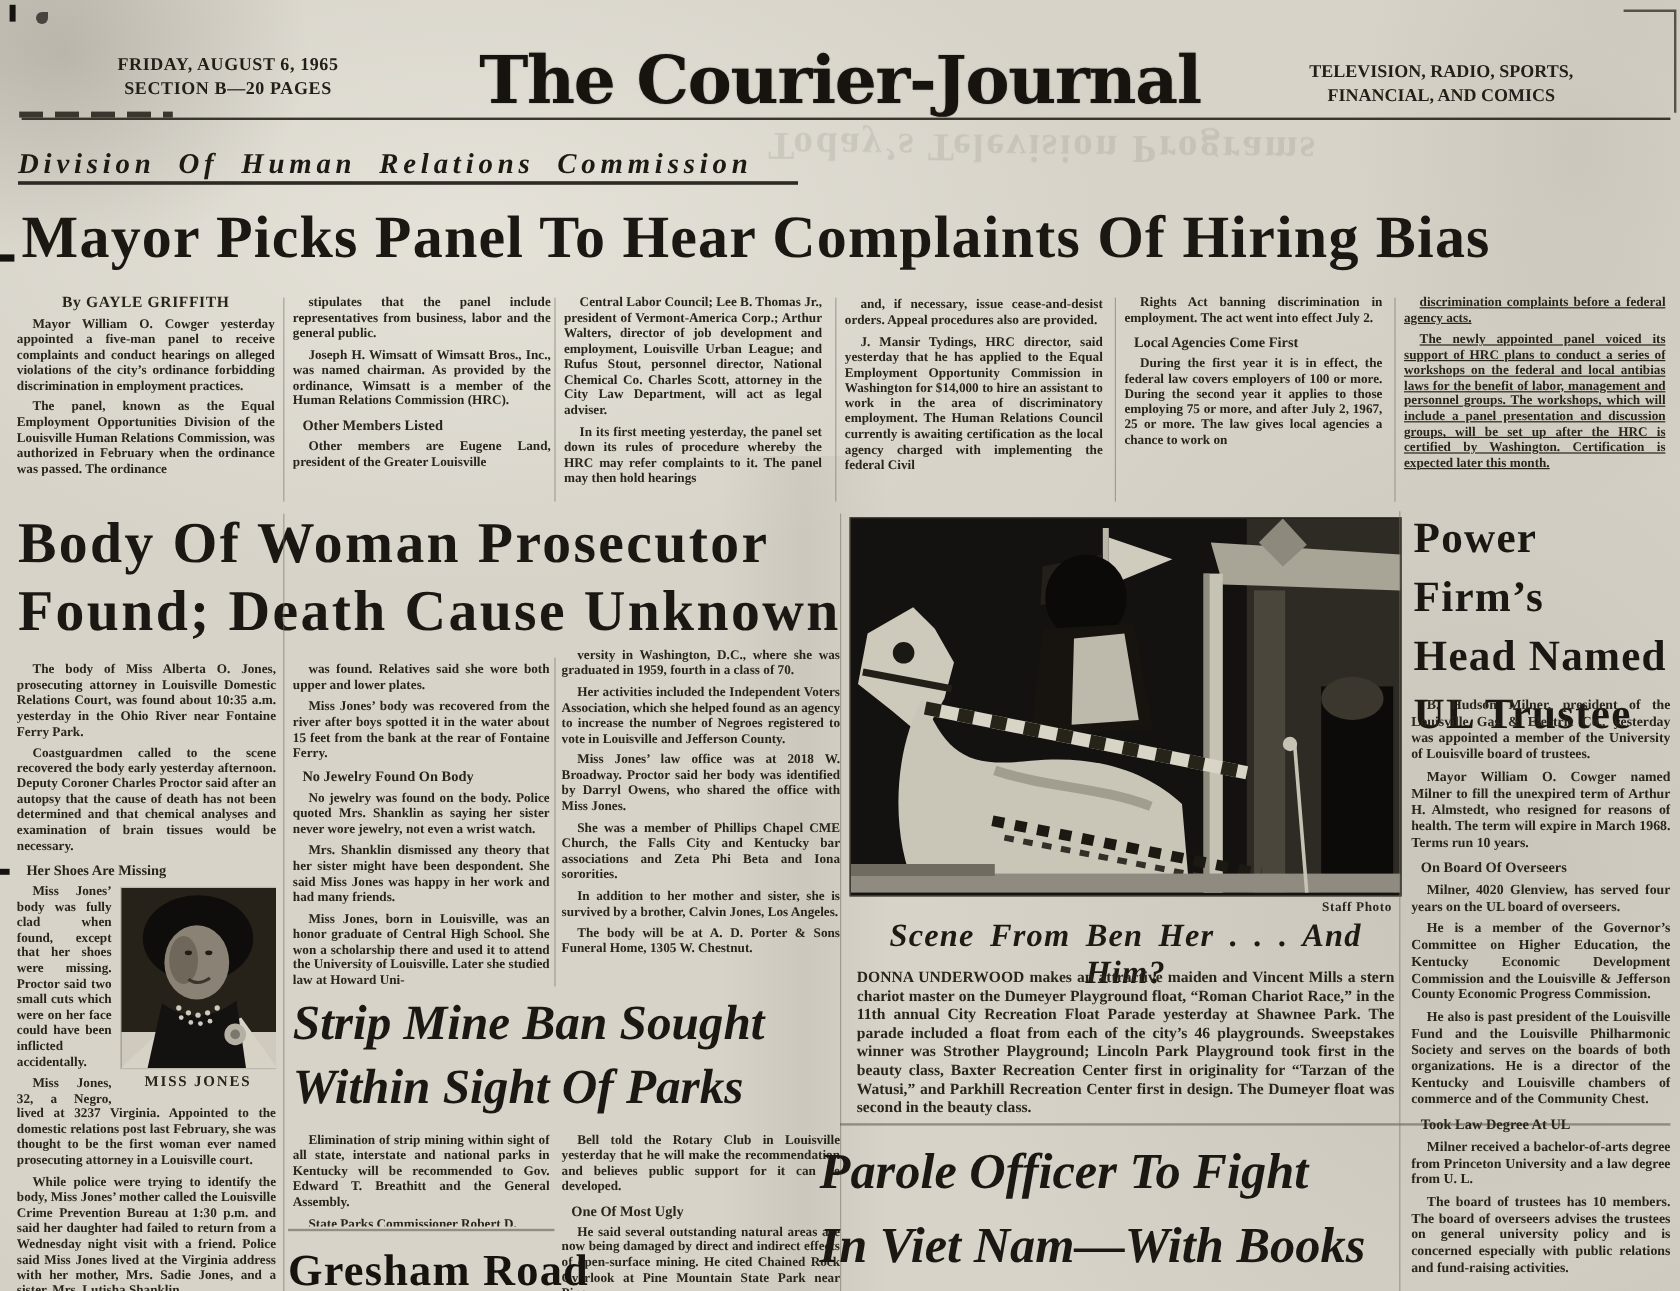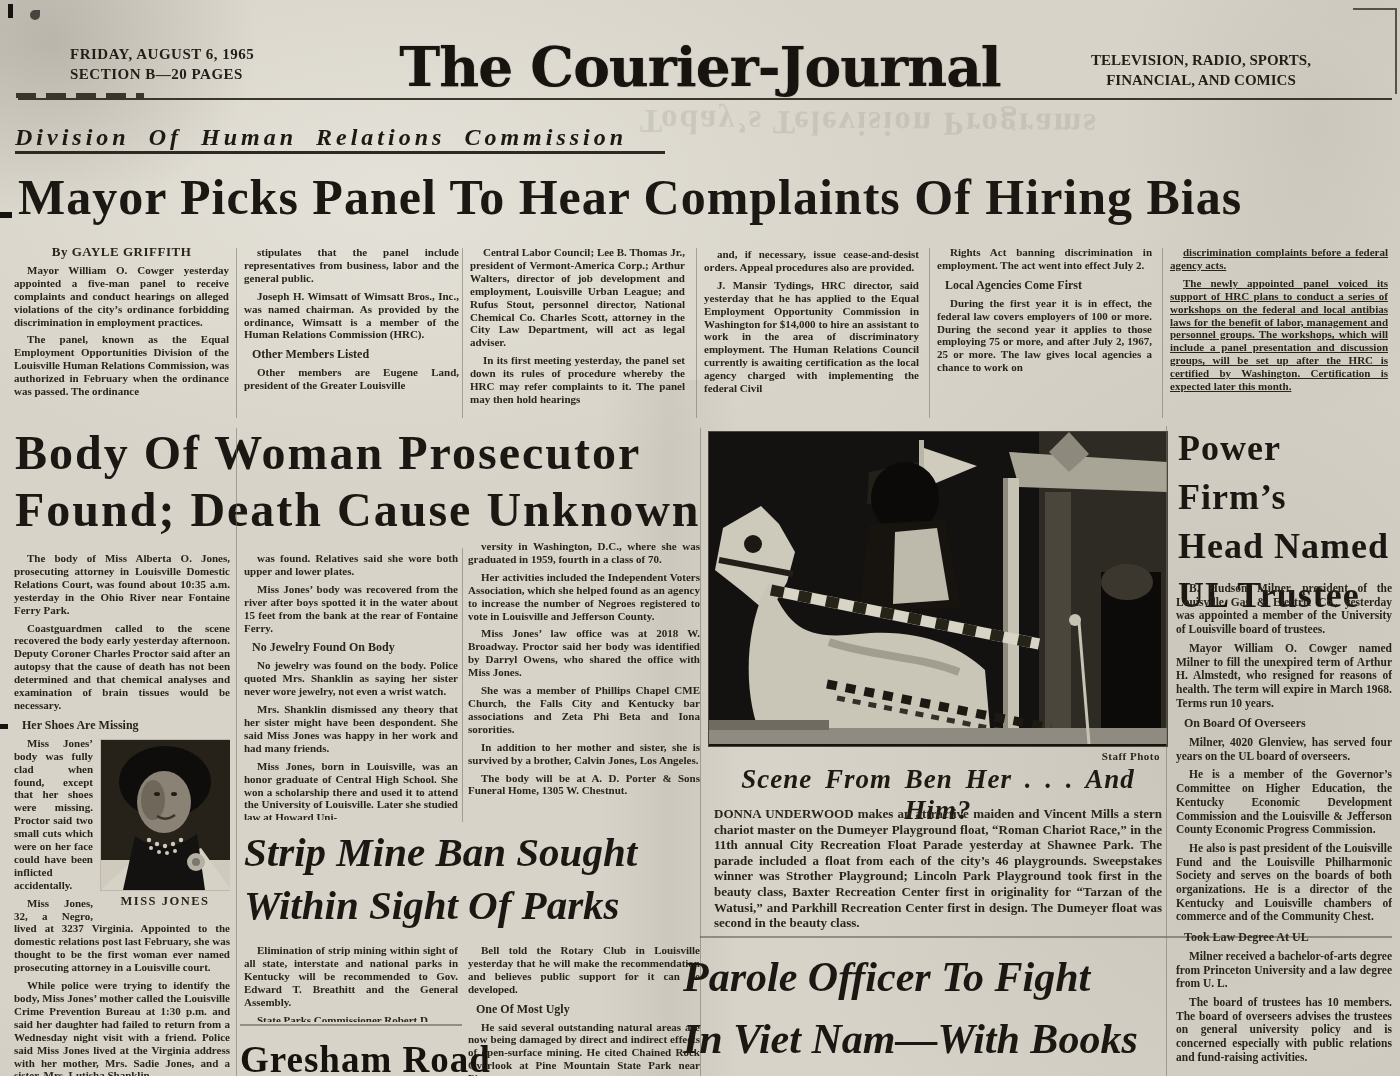--- a/index.html
+++ b/index.html
@@ -15,21 +15,21 @@
   }
   .abs{position:absolute;}
   .stain{position:absolute;pointer-events:none;}
   .s1{left:0;top:0;width:260px;height:220px;background:radial-gradient(ellipse at 20% 20%, rgba(92,85,72,.25), rgba(92,85,72,0) 70%);}
   .s2{left:600px;top:380px;width:140px;height:700px;background:linear-gradient(90deg, rgba(110,102,88,0), rgba(110,102,88,.10) 50%, rgba(110,102,88,0));}
   .s3{left:1120px;top:0;width:280px;height:420px;background:radial-gradient(ellipse at 70% 30%, rgba(118,110,94,.12), rgba(118,110,94,0) 70%);}
   .edge-mark{position:absolute;background:#15130f;}
   .corner-bracket{position:absolute;right:3px;top:8px;width:42px;height:84px;border-top:2px solid rgba(45,41,33,.75);border-right:2px solid rgba(45,41,33,.75);}
 
   
-  .date-block{left:70px;top:44px;width:240px;font-weight:bold;font-size:15px;line-height:20px;letter-spacing:.5px;color:#221f19;}
+  .date-block{left:70px;top:44px;width:240px;text-align:center;font-weight:bold;font-size:15px;line-height:20px;letter-spacing:.5px;color:#221f19;}
   .paper-title{left:0;right:0;top:34px;text-align:center;font-family:"DejaVu Serif",serif;font-weight:bold;font-size:55px;letter-spacing:-1px;color:#171410;text-shadow:0 0 1px rgba(23,20,16,.6);}
   .right-block{right:44px;top:50px;width:310px;text-align:center;font-weight:bold;font-size:15px;line-height:20px;color:#221f19;}
   .masthead-rule{left:18px;top:98px;width:1374px;height:2px;background:#3a362e;}
   .rule-dash{left:16px;top:93px;width:128px;height:5px;background:repeating-linear-gradient(90deg,#3a362e 0 20px,transparent 20px 30px);}
   .ghost{transform:scaleY(-1) rotate(-.5deg);opacity:.10;filter:blur(.6px);font-weight:bold;font-size:33px;letter-spacing:2px;color:#3a352c;white-space:nowrap;}
 
   
   .kicker{left:15px;top:124px;width:650px;font-style:italic;font-weight:bold;font-size:24px;letter-spacing:4px;word-spacing:9px;padding-bottom:0;border-bottom:3px solid #2e2a23;color:#1d1a14;}
   .lead-head{left:18px;top:168px;width:1372px;font-weight:bold;font-size:50px;letter-spacing:1px;white-space:nowrap;color:#1b1813;}
   .head2{font-weight:bold;font-size:48px;letter-spacing:2px;line-height:57px;color:#1b1813;}

